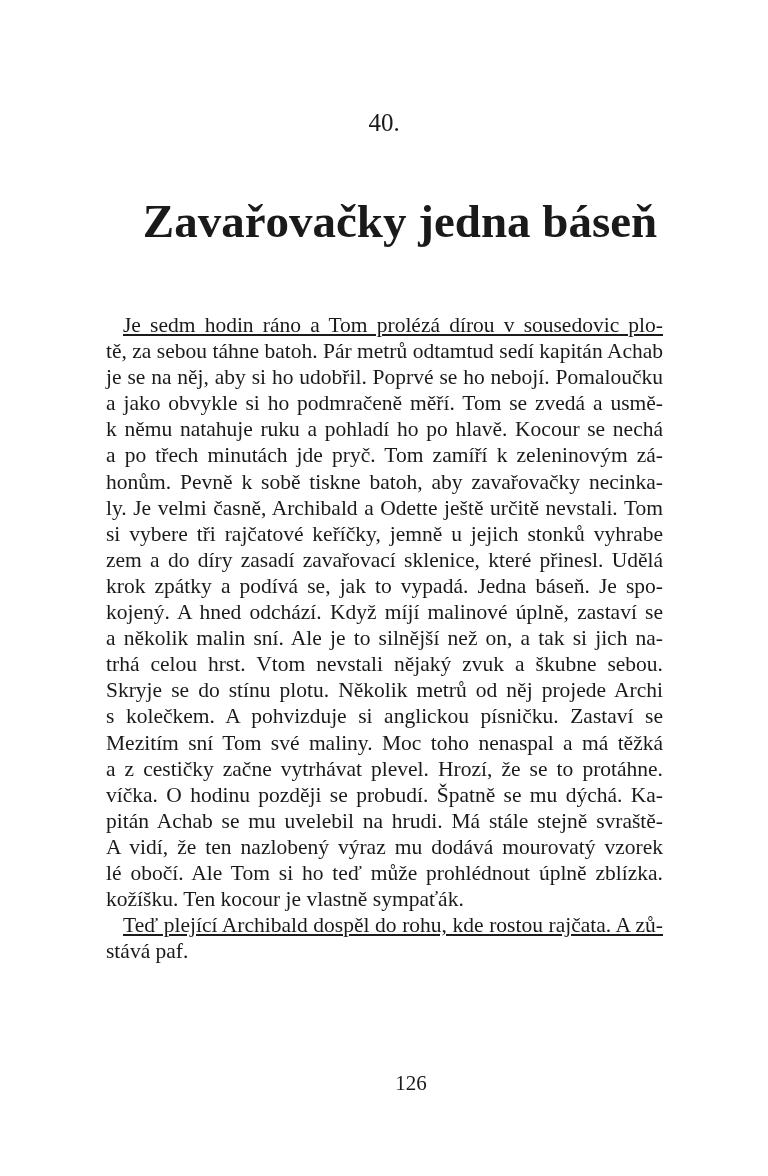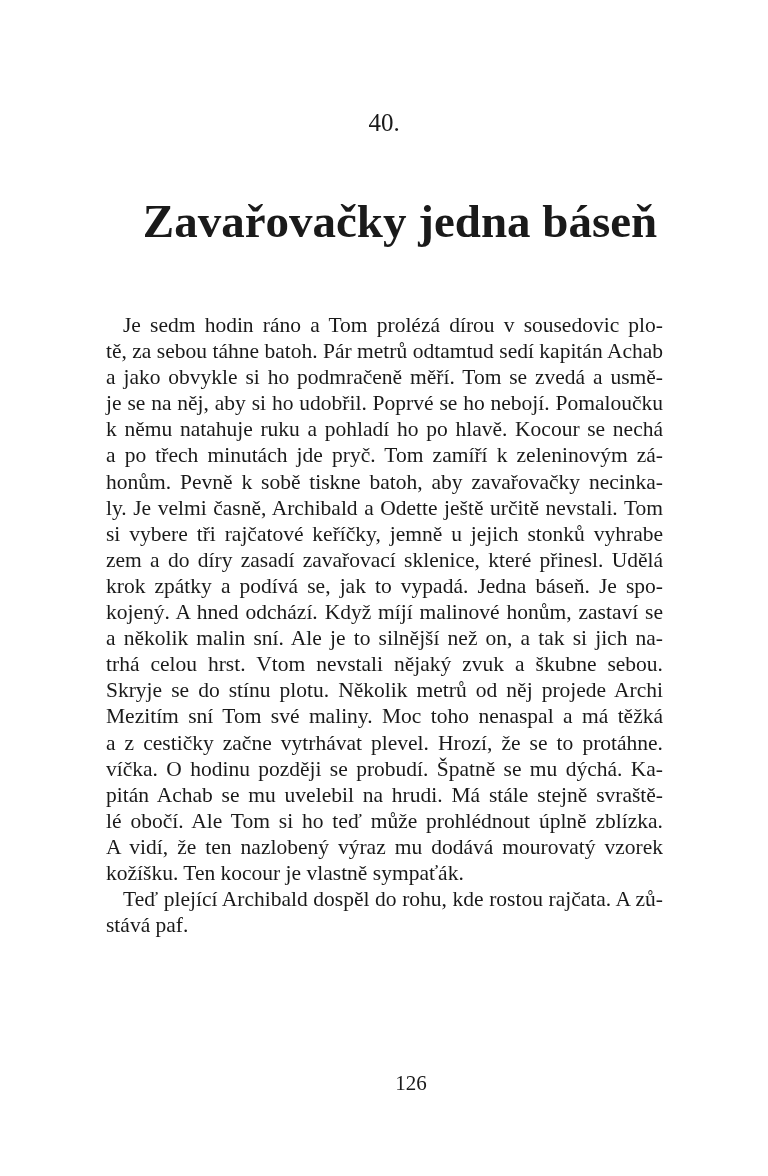--- a/index.html
+++ b/index.html
@@ -53,21 +53,21 @@
   .line {
     display: block;
     height: 26.1px;
     line-height: 26.1px;
     font-size: 21.5px;
     white-space: nowrap;
     text-align: justify;
     text-align-last: justify;
     color: #1a1a1a;
   }
-  .line.indent { padding-left: 17px; }
+  .line.indent { padding-left: 17px; text-decoration: underline; }
   .line.last { text-align-last: left; }
   .line.italic { font-style: italic; }
   .page-number {
     position: absolute;
     top: 1070px;
     left: 0;
     width: 768px;
     text-align: center;
     font-size: 21px;
     line-height: 26px;
@@ -78,38 +78,39 @@
 </head>
 <body>
 
 <div class="page">
   <div class="chapter-number">40.</div>
   <h1 class="chapter-title">Zavařovačky jedna báseň</h1>
 
   <div class="body-text">
     <span class="line indent">Je sedm hodin ráno a Tom prolézá dírou v sousedovic plo-</span>
     <span class="line">tě, za sebou táhne batoh. Pár metrů odtamtud sedí kapitán Achab</span>
+    <span class="line">je se na něj, aby si ho udobřil. Poprvé se ho nebojí. Pomaloučku</span>
     <span class="line">a jako obvykle si ho podmračeně měří. Tom se zvedá a usmě-</span>
-    <span class="line">je se na něj, aby si ho udobřil. Poprvé se ho nebojí. Pomaloučku</span>
     <span class="line">k němu natahuje ruku a pohladí ho po hlavě. Kocour se nechá</span>
     <span class="line">a po třech minutách jde pryč. Tom zamíří k zeleninovým zá-</span>
     <span class="line">honům. Pevně k sobě tiskne batoh, aby zavařovačky necinka-</span>
     <span class="line">ly. Je velmi časně, Archibald a Odette ještě určitě nevstali. Tom</span>
     <span class="line">si vybere tři rajčatové keříčky, jemně u jejich stonků vyhrabe</span>
     <span class="line">zem a do díry zasadí zavařovací sklenice, které přinesl. Udělá</span>
     <span class="line">krok zpátky a podívá se, jak to vypadá. Jedna báseň. Je spo-</span>
-    <span class="line">kojený. A hned odchází. Když míjí malinové honům, zastaví se</span>
+    <span class="line">kojený. A hned odchází. Když míjí malinové úplně, zastaví se</span>
     <span class="line">a několik malin sní. Ale je to silnější než on, a tak si jich na-</span>
     <span class="line">trhá celou hrst. Vtom nevstali nějaký zvuk a škubne sebou.</span>
     <span class="line">Skryje se do stínu plotu. Několik metrů od něj projede Archi</span>
+    <span class="line">s kolečkem. A pohvizduje si anglickou písničku. Zastaví se</span>
     <span class="line">Mezitím sní Tom své maliny. Moc toho nenaspal a má těžká</span>
     <span class="line">a z cestičky začne vytrhávat plevel. Hrozí, že se to protáhne.</span>
     <span class="line">víčka. O hodinu později se probudí. Špatně se mu dýchá. Ka-</span>
     <span class="line">pitán Achab se mu uvelebil na hrudi. Má stále stejně svraště-</span>
+    <span class="line">A vidí, že ten nazlobený výraz mu dodává mourovatý vzorek</span>
     <span class="line">lé obočí. Ale Tom si ho teď může prohlédnout úplně zblízka.</span>
-    <span class="line">A vidí, že ten nazlobený výraz mu dodává mourovatý vzorek</span>
     <span class="line last">kožíšku. Ten kocour je vlastně sympaťák.</span>
     <span class="line indent">Teď plející Archibald dospěl do rohu, kde rostou rajčata. A zů-</span>
     <span class="line last">stává paf.</span>
   </div>
 
   <div class="page-number">126</div>
 </div>
 
 </body></html>

